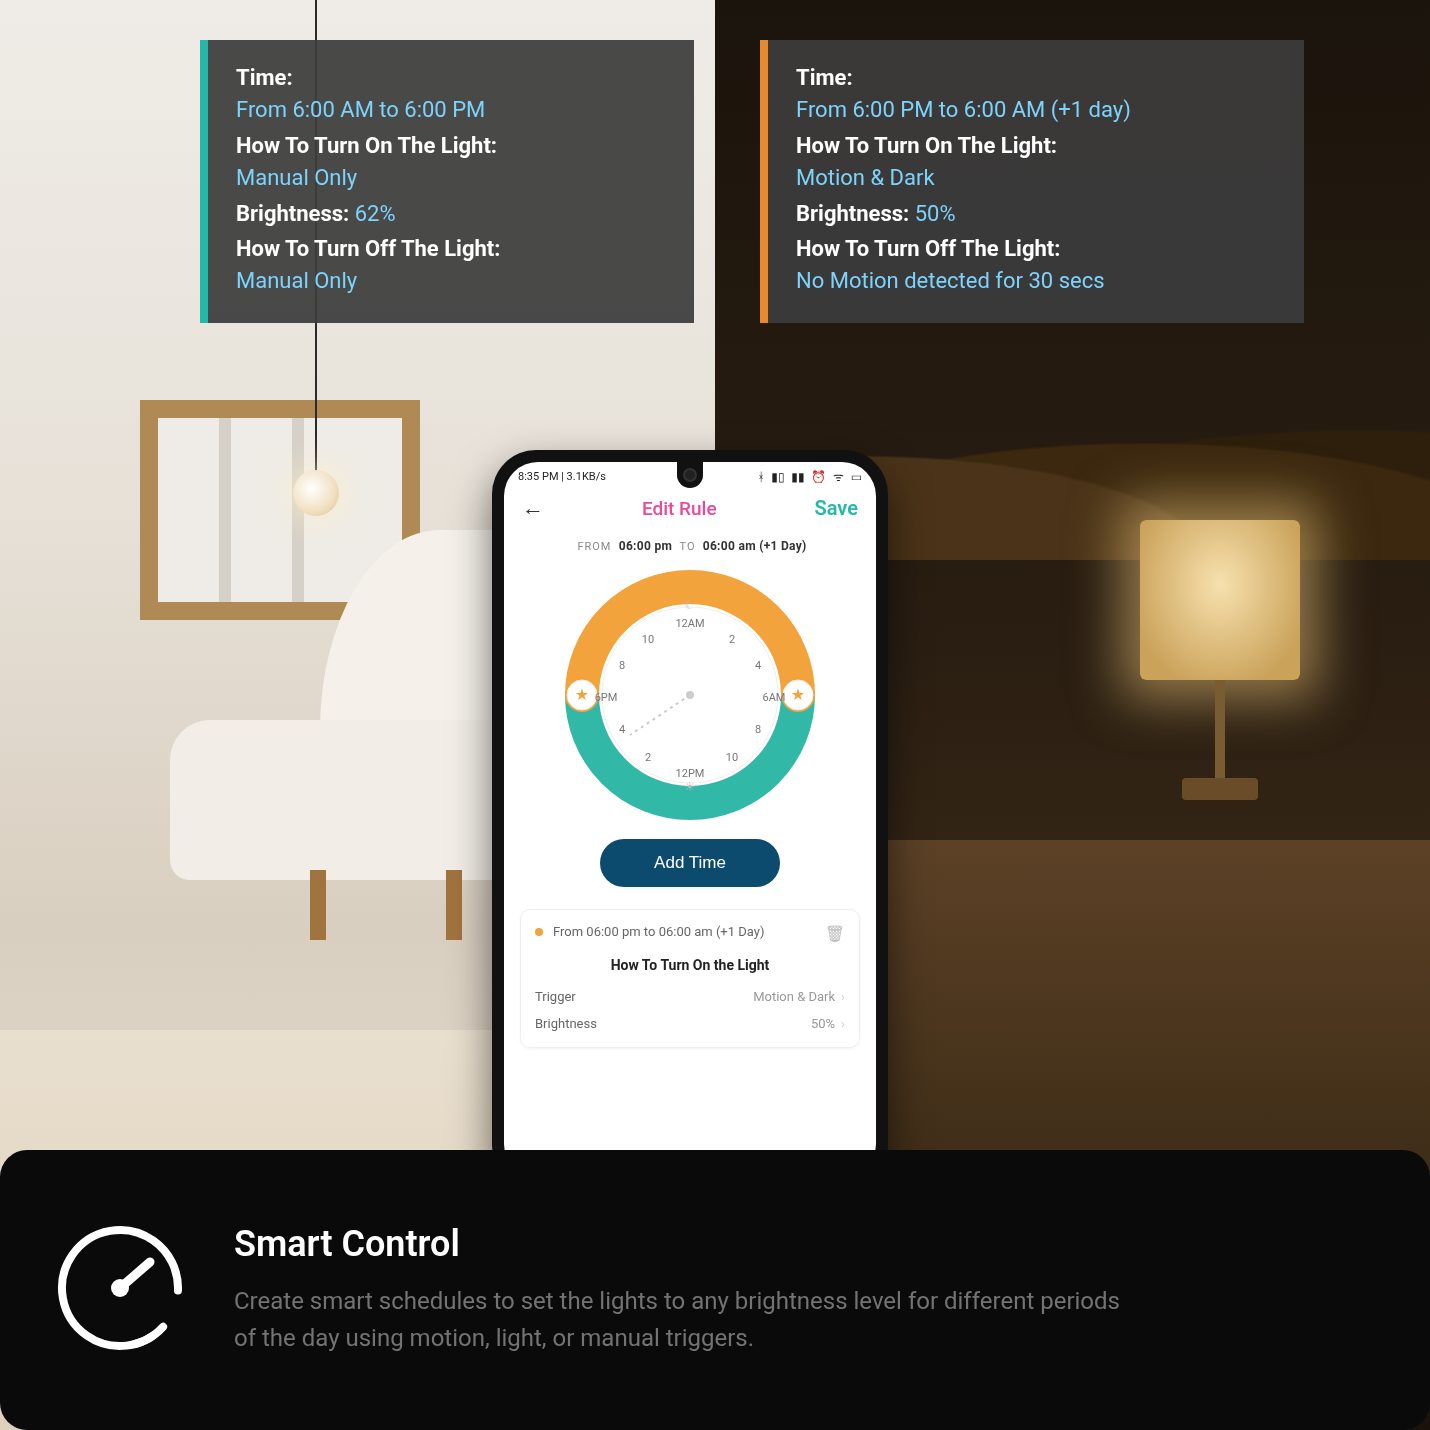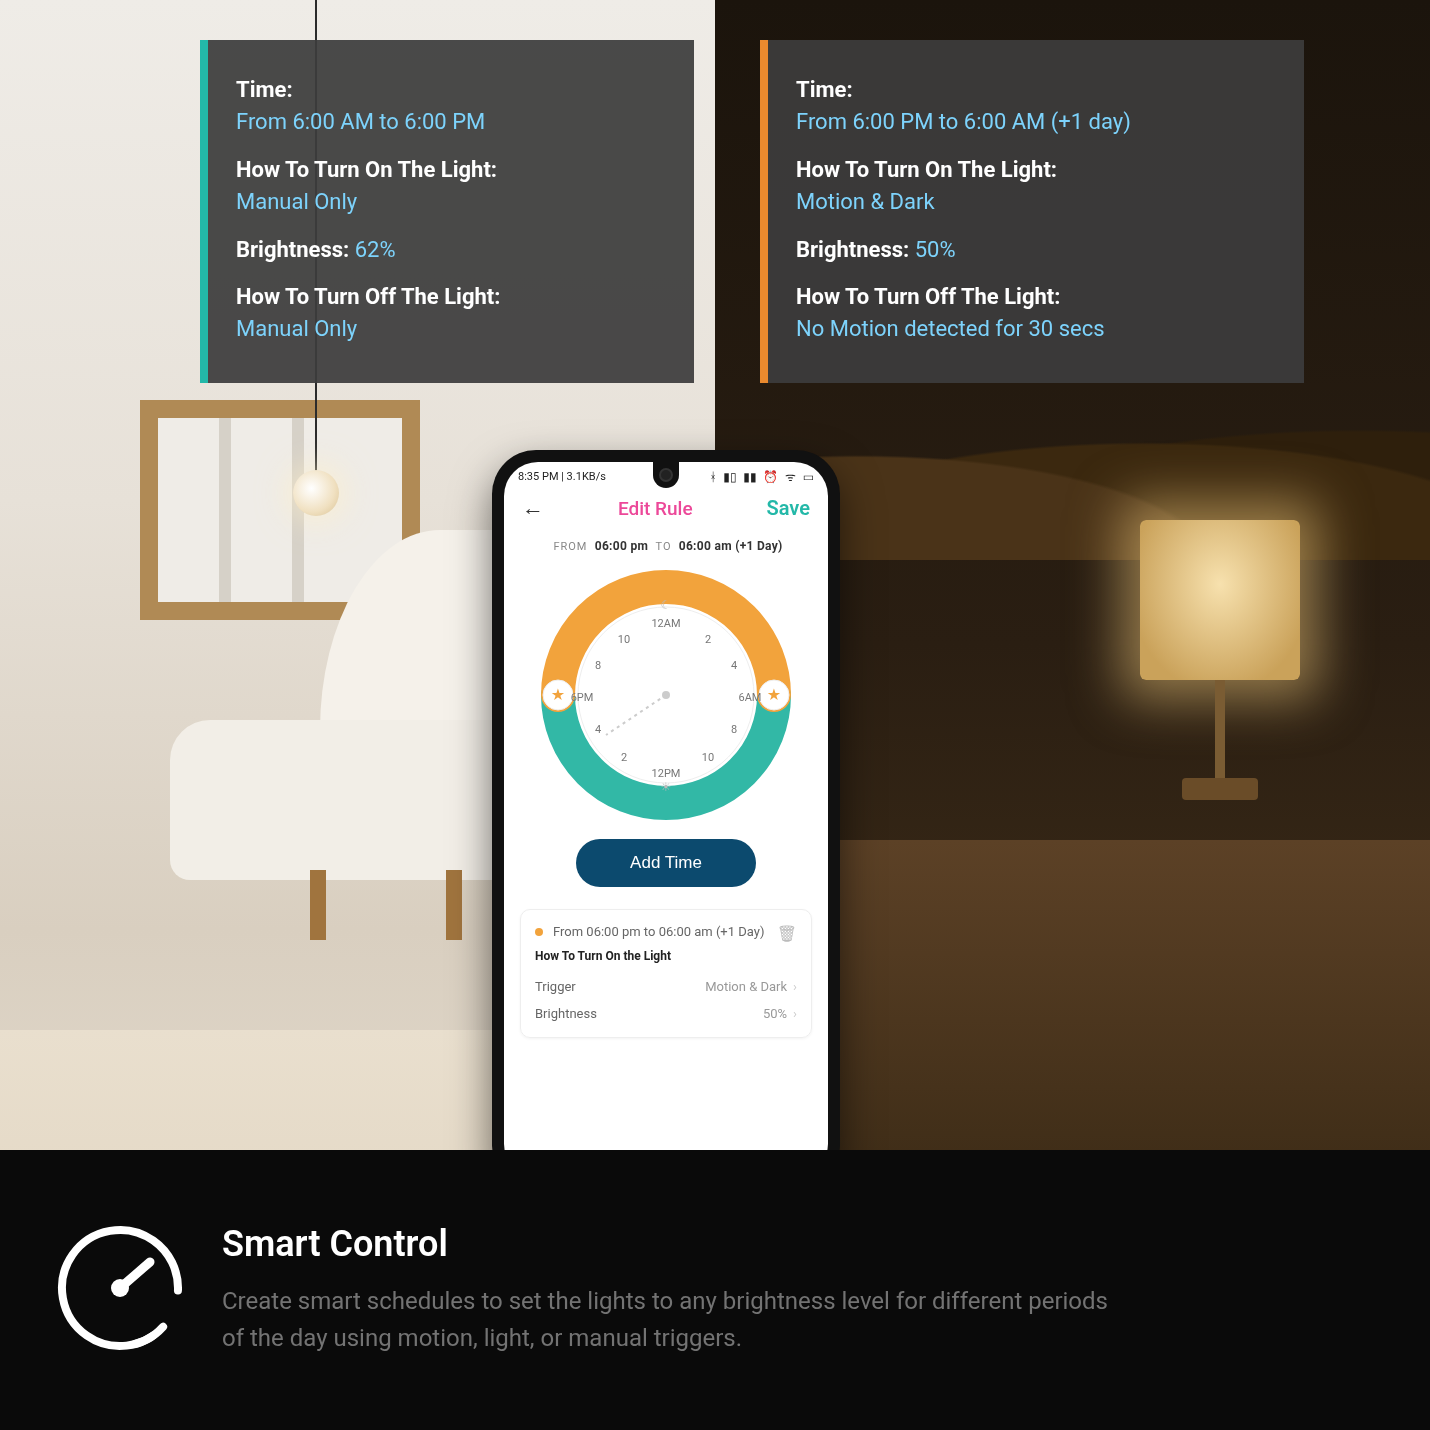--- a/index.html
+++ b/index.html
@@ -27,24 +27,24 @@
   .nightstand{position:absolute;bottom:290px;right:140px;width:190px;height:190px;background:#6f4f26;border-radius:6px;}
   .mountains{position:absolute;top:240px;left:0;right:0;height:320px;background:
     radial-gradient(120% 80% at 20% 100%,#4a3318 0 40%,transparent 41%),
     radial-gradient(120% 80% at 60% 100%,#3b280f 0 45%,transparent 46%),
     radial-gradient(120% 80% at 90% 100%,#2e1f0c 0 50%,transparent 51%);}
   
   .card{position:absolute;top:40px;padding:18px 28px 22px;background:rgba(60,60,60,0.93);color:#fff;font-size:22px;line-height:1.45;}
   .card.left{left:200px;border-left:8px solid #23b8a8;width:430px;}
   .card.right{left:760px;border-left:8px solid #e9892e;width:480px;}
   .card b{font-weight:700;}
-  .card .row{margin:16px 0;}
+  .card .row{margin:4px 0;}
   .card .val{font-weight:400;color:#7dd3fc;}
   
-  .phone{position:absolute;left:492px;top:450px;width:348px;height:740px;background:#111;border-radius:44px;padding:12px;box-sizing:border-box;box-shadow:0 18px 40px rgba(0,0,0,0.55);}
+  .phone{position:absolute;left:492px;top:450px;width:396px;height:740px;background:#111;border-radius:44px;padding:12px;box-sizing:border-box;box-shadow:0 18px 40px rgba(0,0,0,0.55);}
   .phone .screen{position:absolute;inset:12px;background:#fff;border-radius:34px;overflow:hidden;}
   .notch{position:absolute;top:0;left:50%;transform:translateX(-50%);width:26px;height:26px;background:#111;border-radius:0 0 20px 20px;}
   .cam{position:absolute;top:6px;left:50%;transform:translateX(-50%);width:10px;height:10px;background:#222;border-radius:50%;border:2px solid #333;}
   .status{display:flex;justify-content:space-between;align-items:center;font-size:11px;padding:6px 14px 2px;color:#222;}
   .status .icons span{margin-left:4px;font-size:12px;}
   .appbar{display:flex;align-items:center;justify-content:space-between;padding:8px 18px 18px;}
   .appbar .back{font-size:22px;color:#333;}
   .appbar .title{font-size:19px;color:#ec4899;font-weight:500;}
   .appbar .save{font-size:20px;font-weight:600;}
   .timebar{text-align:center;font-size:12px;color:#333;letter-spacing:0.3px;padding:0 8px 8px;}
@@ -52,26 +52,26 @@
   .timebar b{font-weight:700;}
   
   .dial-wrap{position:relative;width:260px;height:260px;margin:4px auto 14px;}
   .dial-wrap svg{display:block;}
   .dial-label{position:absolute;font-size:11px;color:#777;transform:translate(-50%,-50%);}
   .addtime{display:block;margin:8px auto 22px;background:#0c4a6e;color:#fff;border:none;border-radius:30px;width:180px;height:48px;font-size:17px;}
   .rule-card{margin:0 16px;border:1px solid #eee;border-radius:10px;padding:14px 14px 10px;box-shadow:0 1px 3px rgba(0,0,0,0.05);}
   .rule-card .head{display:flex;align-items:flex-start;gap:10px;font-size:13px;color:#666;}
   .rule-card .dot{width:8px;height:8px;border-radius:50%;background:#f2a33c;margin-top:4px;flex:none;}
   .rule-card .trash{margin-left:auto;color:#bbb;font-size:16px;flex:none;}
-  .rule-card h4{margin:6px 0 10px;font-size:12px;color:#222;}
+  .rule-card h4{margin:14px 0 10px;font-size:14px;color:#222;text-align:center;}
   .rule-row{display:flex;justify-content:space-between;align-items:center;font-size:13px;color:#666;padding:6px 0;}
   .rule-row .val{color:#999;}
   .rule-row .chev{color:#ccc;margin-left:6px;}
   
-  .footer{position:absolute;left:0;right:0;bottom:0;height:280px;background:#0a0a0a;color:#fff;display:flex;align-items:center;padding:0 70px 0 50px;box-sizing:border-box;gap:32px;}
+  .footer{position:absolute;left:0;right:0;bottom:0;height:280px;background:#0a0a0a;color:#fff;display:flex;align-items:center;padding:0 70px 0 50px;box-sizing:border-box;gap:44px;border-radius:27px;}
   .footer .icon{flex:none;}
   .footer h2{margin:0 0 18px;font-size:36px;font-weight:600;}
   .footer p{margin:0;font-size:24px;line-height:1.55;color:#737373;max-width:900px;}
 </style>
 </head>
 <body>
 
 <div class="stage">
 
   <div class="scene">

